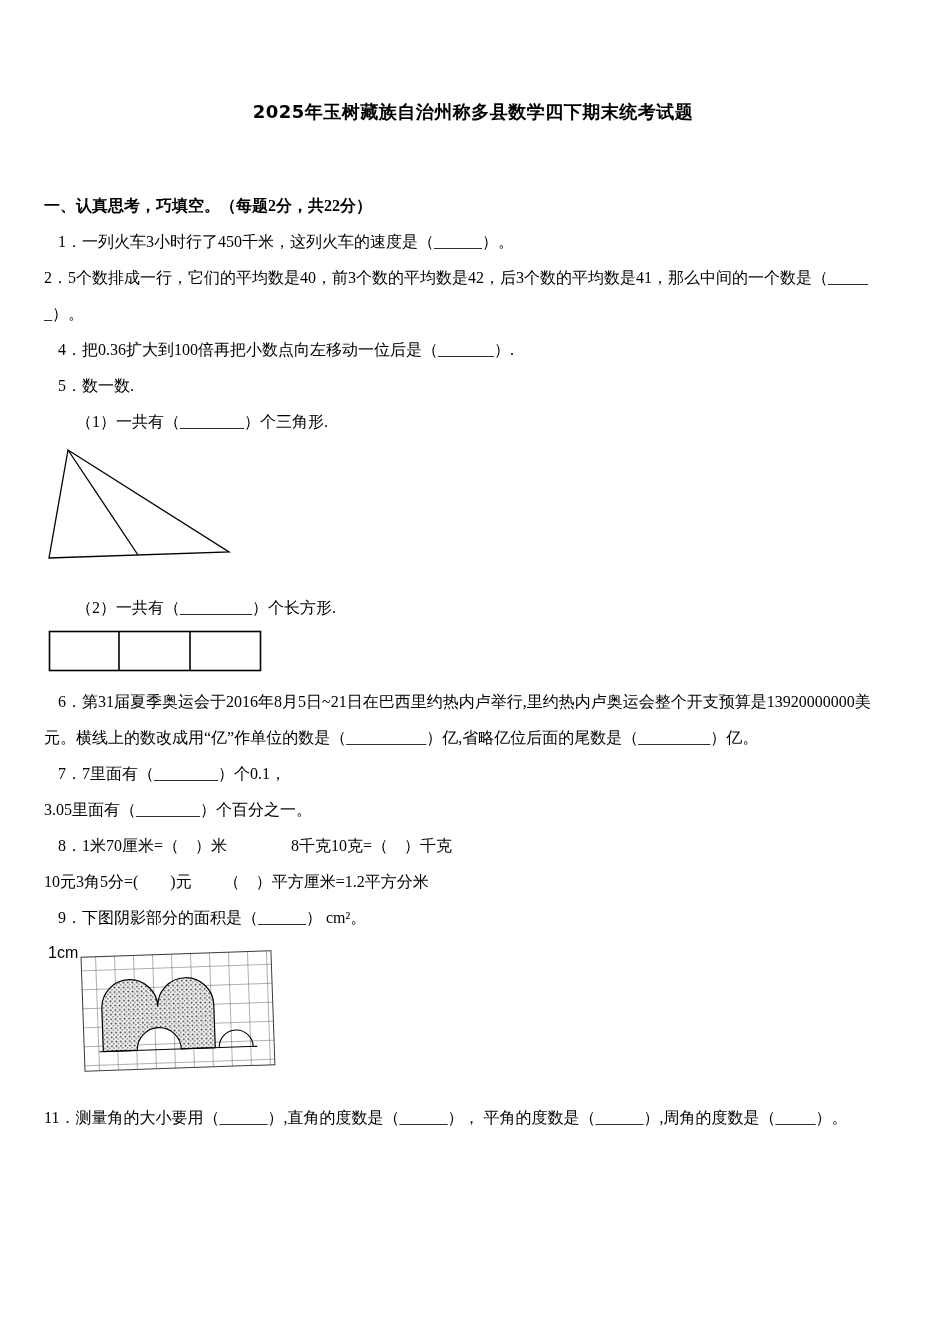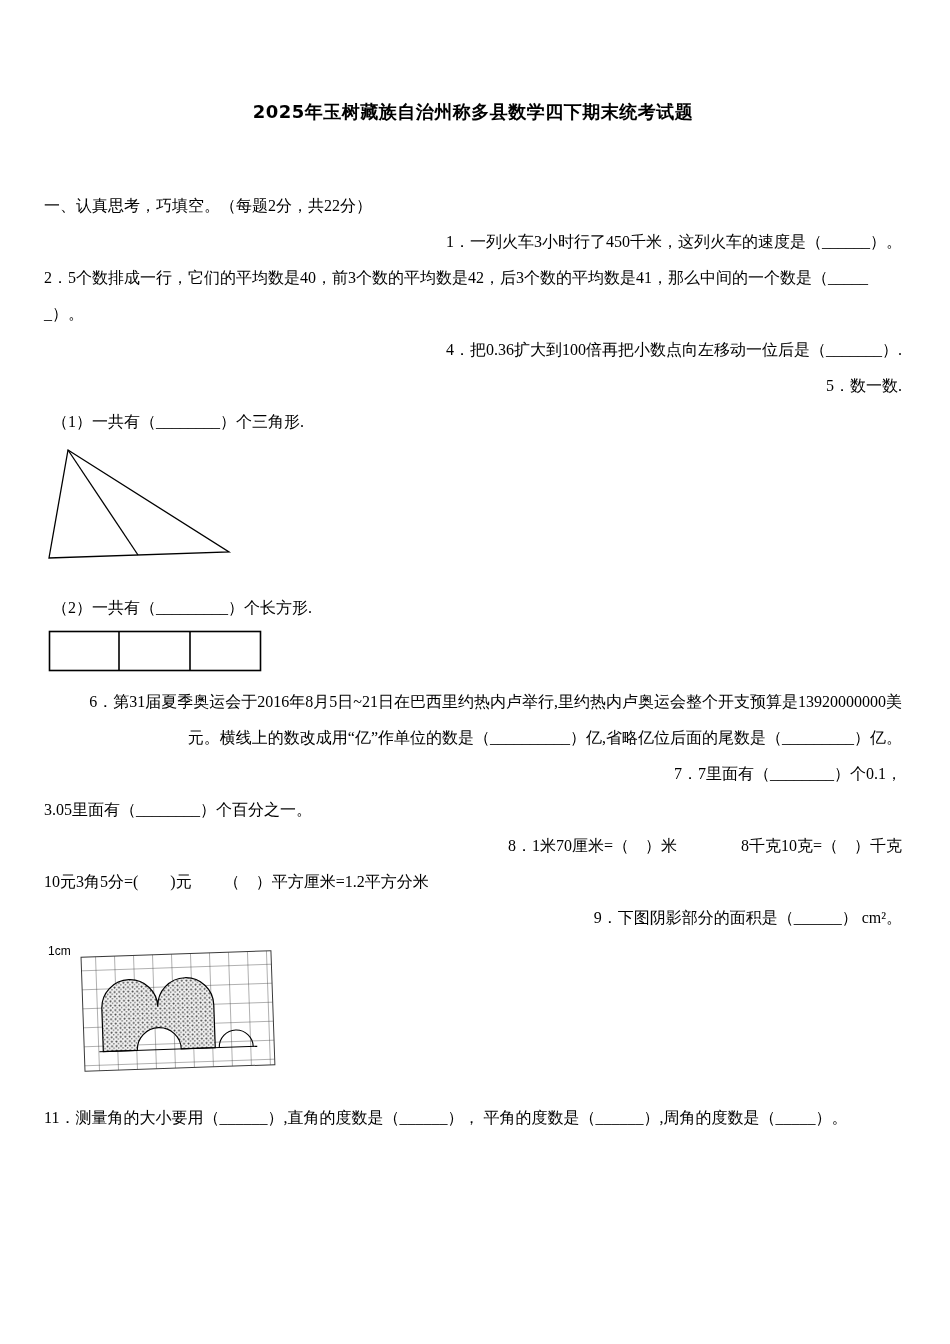--- a/index.html
+++ b/index.html
@@ -30,40 +30,40 @@
     letter-spacing: 0.5px;
   }
   .q {
     margin: 0;
     font-size: 16px;
     line-height: 36px;
     white-space: pre-wrap;
     word-break: break-all;
   }
   .section {
-    font-weight: normal;
+    font-weight: bold;
   }
-  .indent { text-indent: 14px; text-align: right; }
-  .indent2 { text-indent: 8px; }
+  .indent { text-indent: 14px; }
+  .indent2 { text-indent: 8px; margin-left: 24px; }
   .fig {
     margin: 6px 0 26px 2px;
   }
   .fig-rect {
     margin: 4px 0 12px 4px;
   }
   .grid-fig {
     position: relative;
     margin: 8px 0 16px 4px;
     height: 140px;
   }
   .cm-label {
     position: absolute;
     left: 0;
     top: 0;
-    font-size: 12px;
+    font-size: 16px;
     font-family: "Liberation Sans", sans-serif;
   }
   .grid-fig svg {
     position: absolute;
     left: 30px;
     top: 4px;
     transform: rotate(-2deg);
   }
   svg { display: block; }
 </style>

